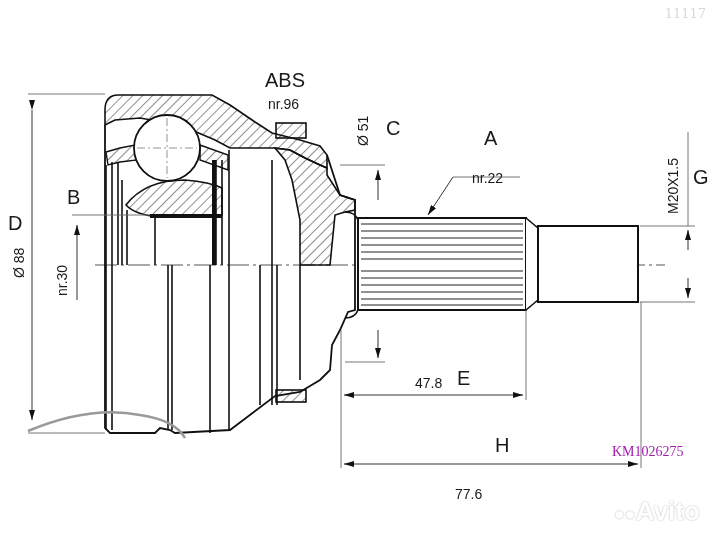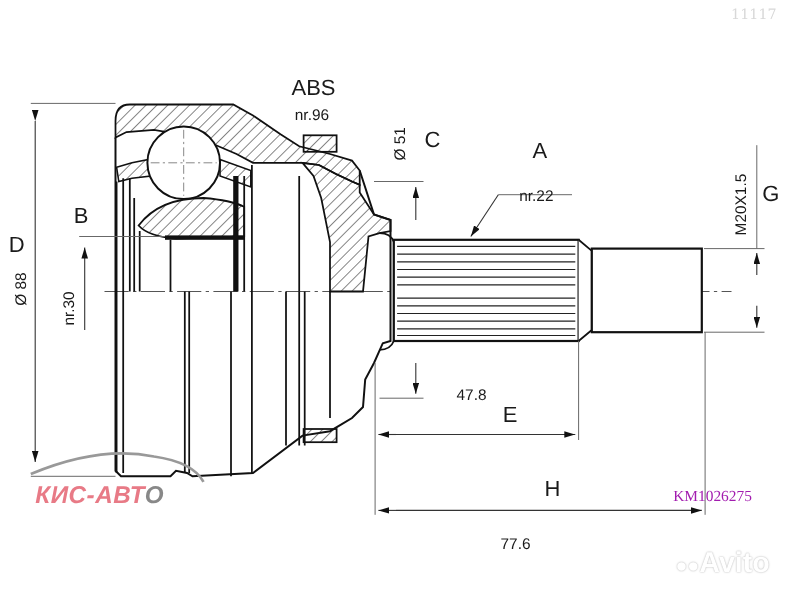--- a/index.html
+++ b/index.html
@@ -141,31 +141,28 @@
 
   <span class="lbl big" style="left:67px;top:187px;">B</span>
   <span class="lbl small rot" style="left:55px;top:296px;">nr.30</span>
 
   <span class="lbl big" style="left:386px;top:118px;">C</span>
   <span class="lbl small rot" style="left:356px;top:146px;">Ø 51</span>
 
   <span class="lbl big" style="left:8px;top:213px;">D</span>
   <span class="lbl small rot" style="left:12px;top:278px;">Ø 88</span>
 
-  <span class="lbl small" style="left:415px;top:352px;text-align:center;">47.8</span>
+  <span class="lbl small" style="left:415px;top:376px;text-align:center;">47.8</span>
   <span class="lbl big" style="left:457px;top:368px;">E</span>
 
   <span class="lbl big" style="left:693px;top:167px;">G</span>
   <span class="lbl small rot" style="left:666px;top:214px;">M20X1.5</span>
 
   <span class="lbl small" style="left:455px;top:443px;margin-top:44px;">77.6</span>
   <span class="lbl big" style="left:495px;top:435px;">H</span>
 
   <span class="part-no">KM1026275</span>
 
-  <div class="brand">
-    <span>КИС-АВТ</span><span class="tail">О</span>
-  </div>
 
   <div class="avito">
     <span style="font-size:18px;">●●</span><span>Avito</span>
   </div>
 </div>
 
 </body></html>

